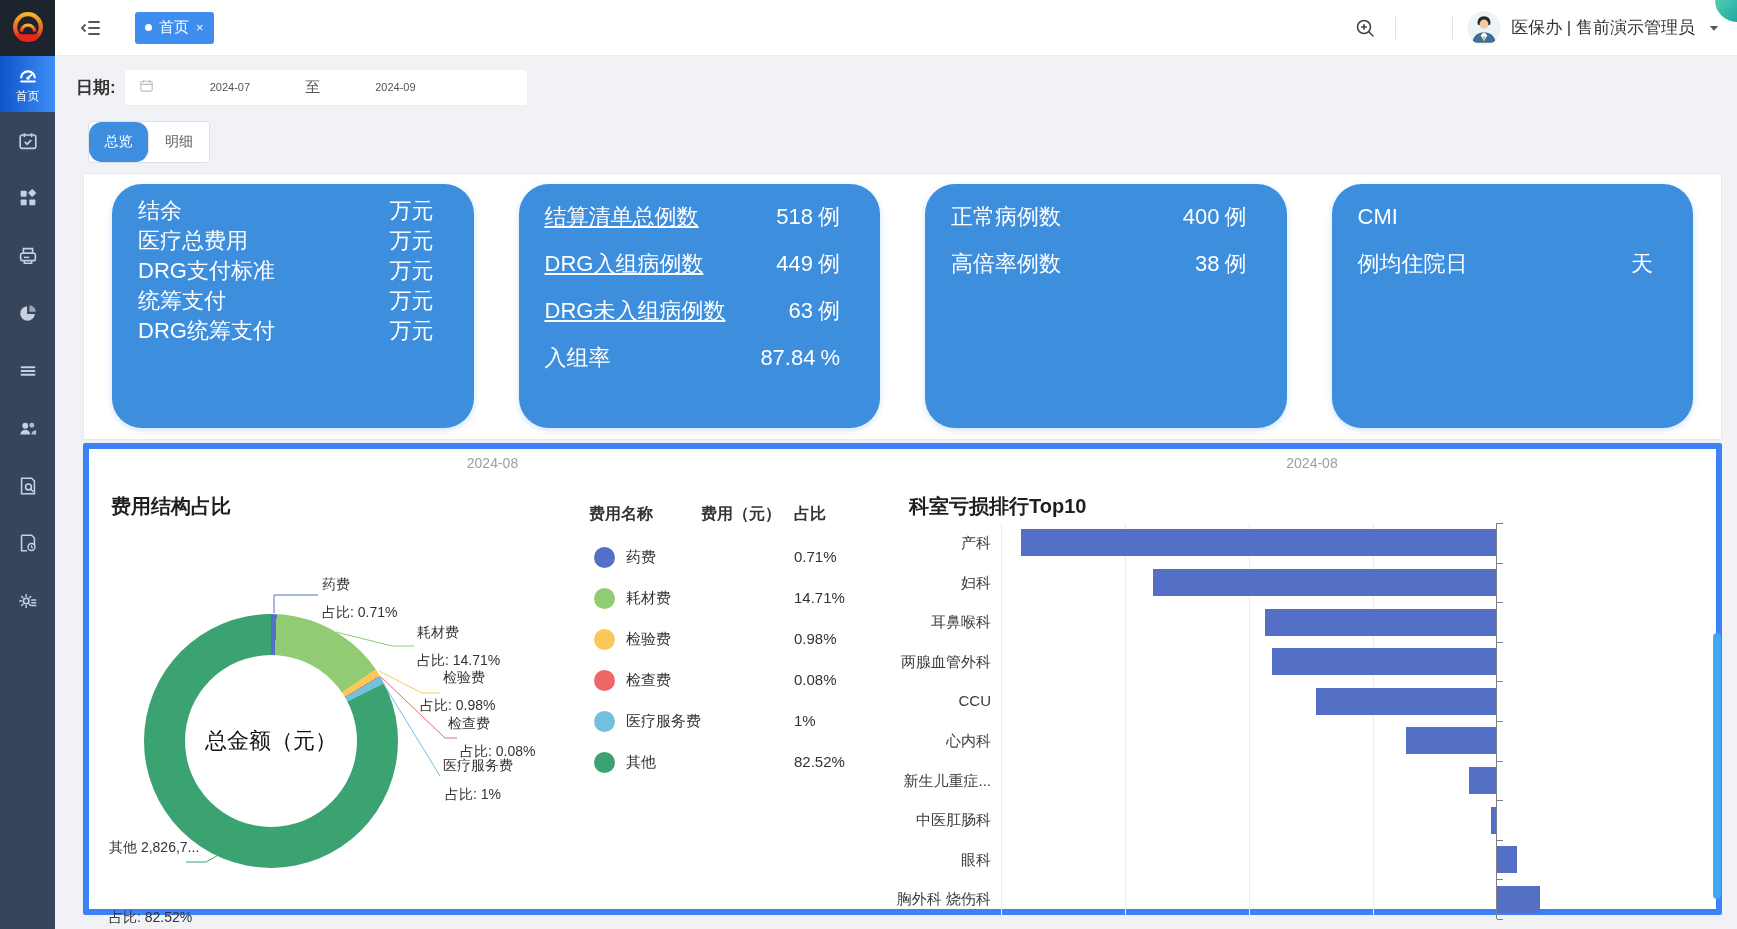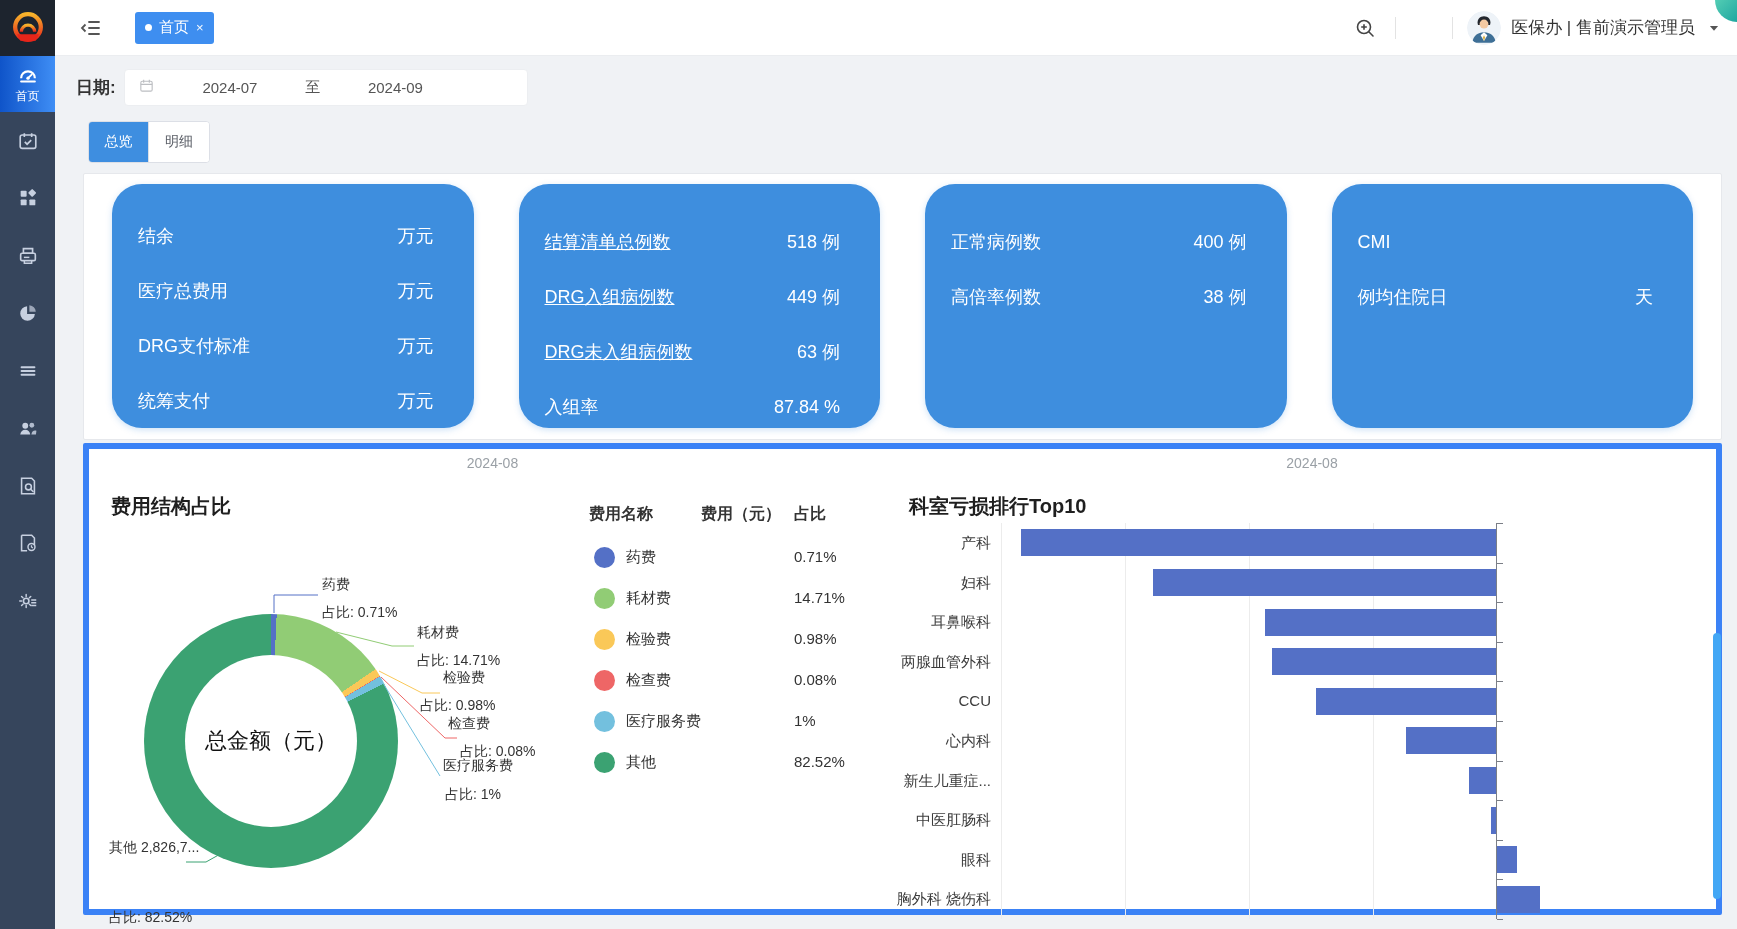--- a/index.html
+++ b/index.html
@@ -29,35 +29,35 @@
   .v-div { width:1px; height:22px; background:#e3e3e3; }
   .sp18 { width:18px; } .sp56 { width:56px; } .sp14 { width:14px; } .sp10 { width:10px; } .sp12 { width:12px; }
   .avatar { width:34px; height:34px; border-radius:50%; overflow:hidden; }
   .user-name { font-size:17px; color:#333; white-space:nowrap; }
   .caret svg { display:block; }
   .corner-ribbon { position:absolute; top:0; right:0; width:22px; height:22px; background:linear-gradient(135deg,#53cdb4,#1fa7a0); border-radius:0 0 0 100%; }
 
   .datebar { height:62px; display:flex; align-items:center; padding-left:21px; }
   .date-label { font-size:17px; font-weight:bold; color:#333; }
   .date-box { margin-left:8px; width:404px; height:37px; background:#fff; border:1px solid #eceef1; border-radius:4px; display:flex; align-items:center; padding:0 56px 0 13px; cursor:pointer; }
-  .date-val { flex:1; text-align:center; font-size:15px; color:#555; }
+  .date-val { flex:1; text-align:center; font-size:11px; color:#555; }
   .date-sep { font-size:15px; color:#555; }
 
   .segrow { height:48px; display:flex; align-items:center; padding-left:33px; }
   .seg-wrap { display:flex; border:1px solid #dcdfe6; border-radius:4px; overflow:hidden; background:#fff; }
   .seg-btn { min-width:60px; height:40px; padding:0 14px; display:flex; align-items:center; justify-content:center; font-size:14px; color:#5a5e66; background:#fff; cursor:pointer; border-right:1px solid #dcdfe6; }
   .seg-btn:last-child { border-right:none; }
-  .seg-btn.active { background:#3e8ee0; color:#fff; }
+  .seg-btn.active { background:#3e8ee0; color:#fff;border-radius:13px; }
 
   .cards-panel { margin:7px 15px 0 28px; height:267px; background:#fff; border:1px solid #e6e8ec; border-radius:2px; display:flex; gap:45px; padding:10px 28px; }
   .stat-card { flex:1; height:244px; background:#3e8ede; border-radius:30px; color:#fff; padding:12px 40px 0 26px; box-shadow:0 2px 6px rgba(62,142,222,.25); }
   .stat-card.rows5 .card-row { height:30px; }
   .stat-card.rows4 .card-row, .stat-card.rows3 .card-row { height:30px; margin-bottom:17px; }
   .stat-card.rows4, .stat-card.rows3 { padding-top:18px; }
-  .card-row { display:flex; align-items:center; font-size:18px;margin-top:25px; }
+  .card-row { display:flex; align-items:center; font-size:22px; }
   .card-lbl { white-space:nowrap; }
   .card-lbl.link { text-decoration:underline; cursor:pointer; }
   .card-val { margin-left:auto; white-space:nowrap; }
   .card-val .u { margin-left:5px; }
 
   .charts-panel { margin:3px 15px 0 28px; height:472px; background:#fff; border:6px solid #3b82f6; border-radius:2px; position:relative; }
   .period { position:absolute; top:6px; font-size:14px; color:#9aa0a6; text-align:center; }
   .period.left { left:0; width:807px; }
   .period.right { left:807px; width:832px; }
   .chart-title { position:absolute; font-size:20px; font-weight:bold; color:#1f1f1f; }

